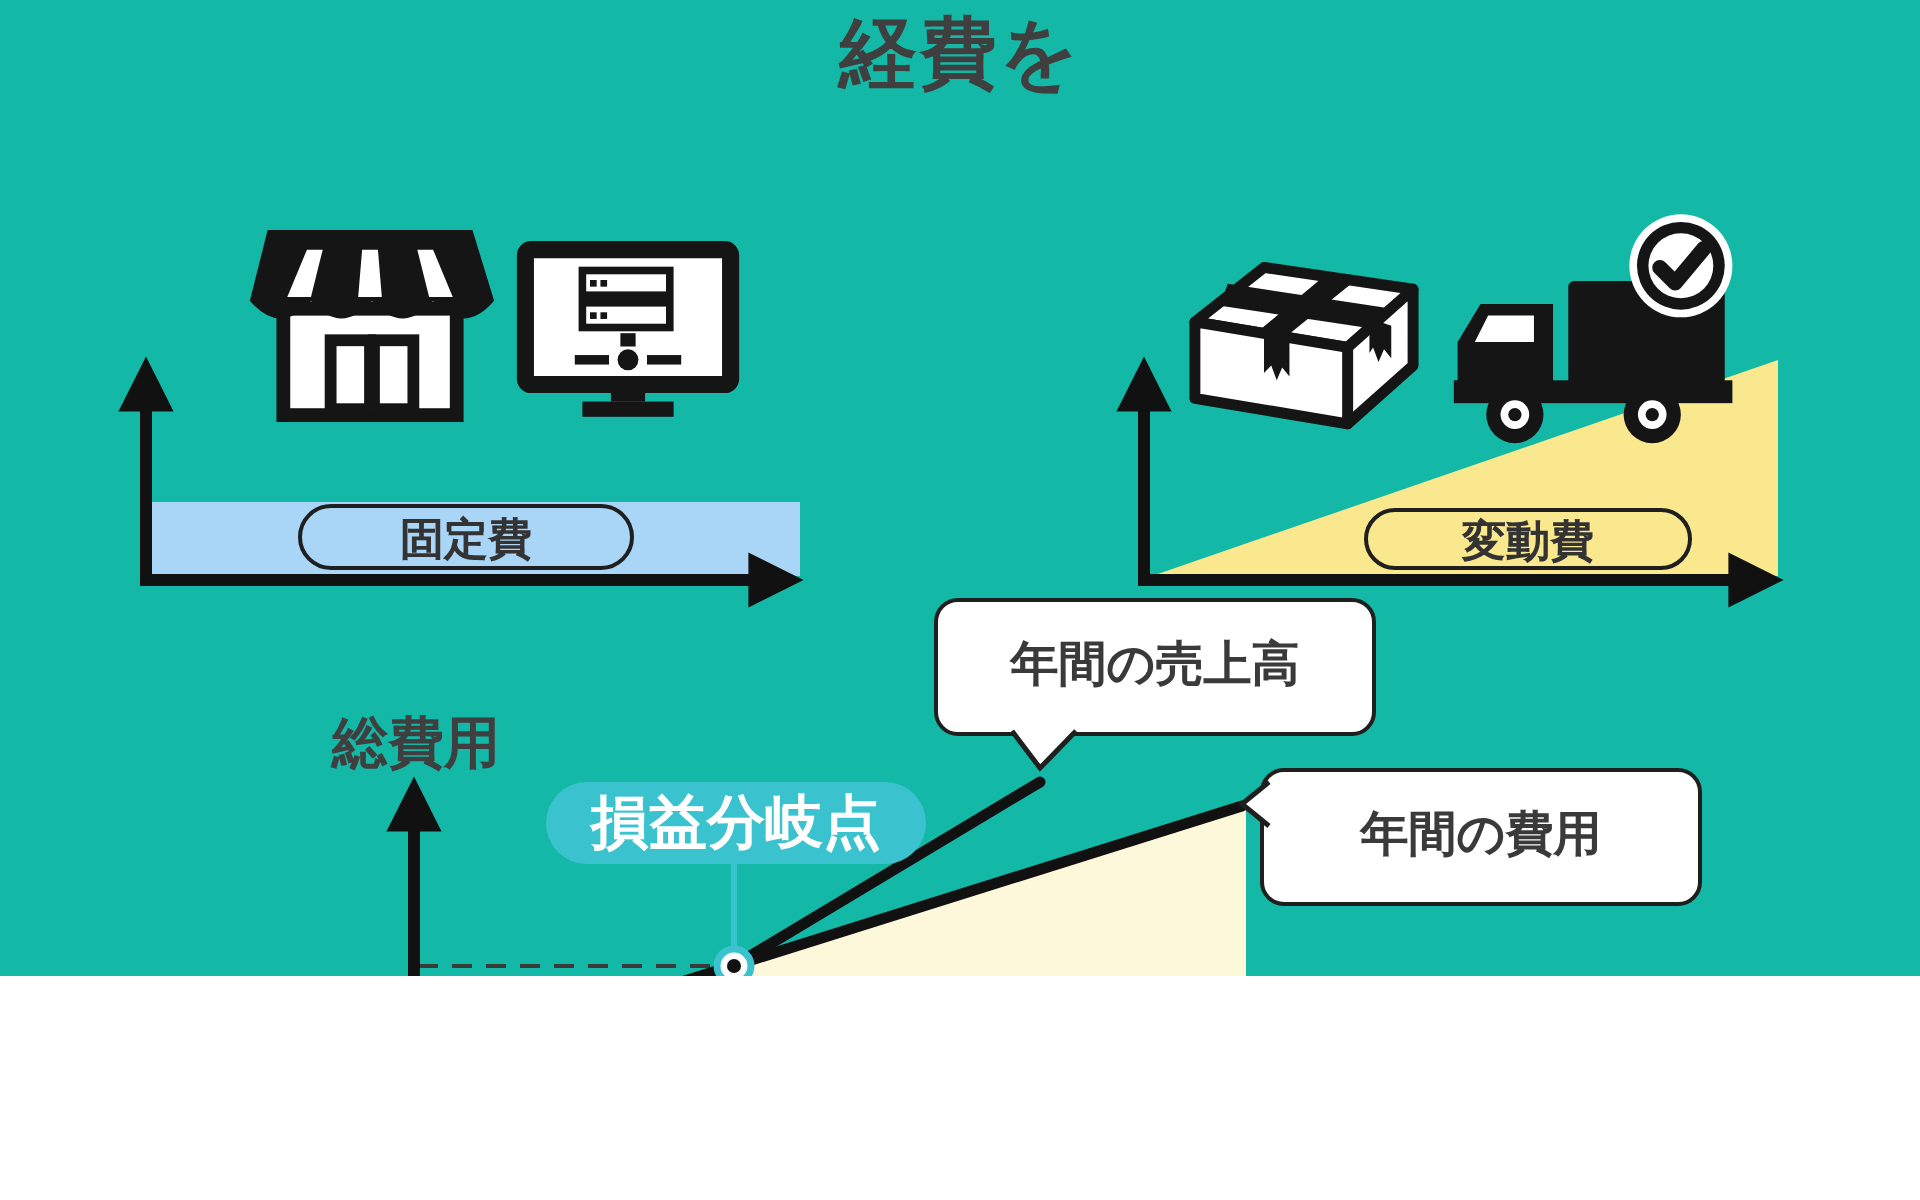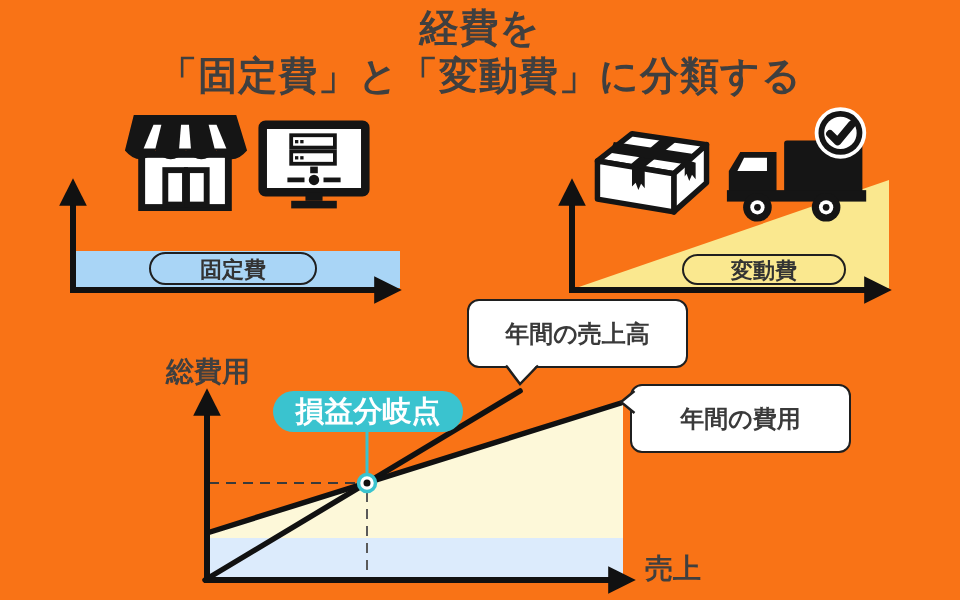--- a/index.html
+++ b/index.html
@@ -1,17 +1,17 @@
 <!DOCTYPE html>
 <html><head>
 <meta charset="utf-8">
 <style>
   html,body{margin:0;padding:0;background:#ffffff;}
-  .stage{position:relative;width:960px;height:600px;background:#f97316;overflow:hidden;
-         font-family:Liberation Sans, sans-serif;}
+  .stage{position:relative;width:960px;height:488px;background:#14b8a6;overflow:hidden;
+         font-family:Liberation Serif, serif;}
   .layer{position:absolute;left:0;top:0;}
   .title-block{position:absolute;left:0;top:4px;width:960px;text-align:center;
                color:#3f3f3f;font-weight:bold;line-height:1.24;}
   .title-line{font-size:39px;letter-spacing:1px;}
   .ink{fill:#151515;}
   .axis{stroke:#111111;stroke-width:6;stroke-linecap:butt;fill:none;}
   .thinline{stroke:#111111;stroke-width:5.5;fill:none;stroke-linecap:round;}
   .pill-outline{fill:none;stroke:#1f1f1f;stroke-width:2;}
   .pill-text{font-size:22px;font-weight:bold;fill:#333333;text-anchor:middle;}
   .axis-label{font-size:28px;font-weight:bold;fill:#3f3f3f;}
@@ -23,21 +23,20 @@
           font-weight:bold;color:#3a3a3a;font-size:24px;line-height:1.3;white-space:nowrap;z-index:3;}
   .tails{position:absolute;left:0;top:0;z-index:4;pointer-events:none;}
 </style>
 </head>
 <body>
 
 <div class="stage">
 
   <div class="title-block">
     <div class="title-line">経費を</div>
-    <div class="title-line">「固定費」と「変動費」に分類する</div>
   </div>
 
   <svg class="layer" width="960" height="600" viewBox="0 0 960 600">
     <defs>
       <marker id="ah" viewBox="0 0 10 10" refX="5" refY="5" markerWidth="4.6" markerHeight="4.6" orient="auto-start-reverse">
         <path d="M0,0 L10,5 L0,10 z" fill="#111111"></path>
       </marker>
     </defs>
 
     <g>

